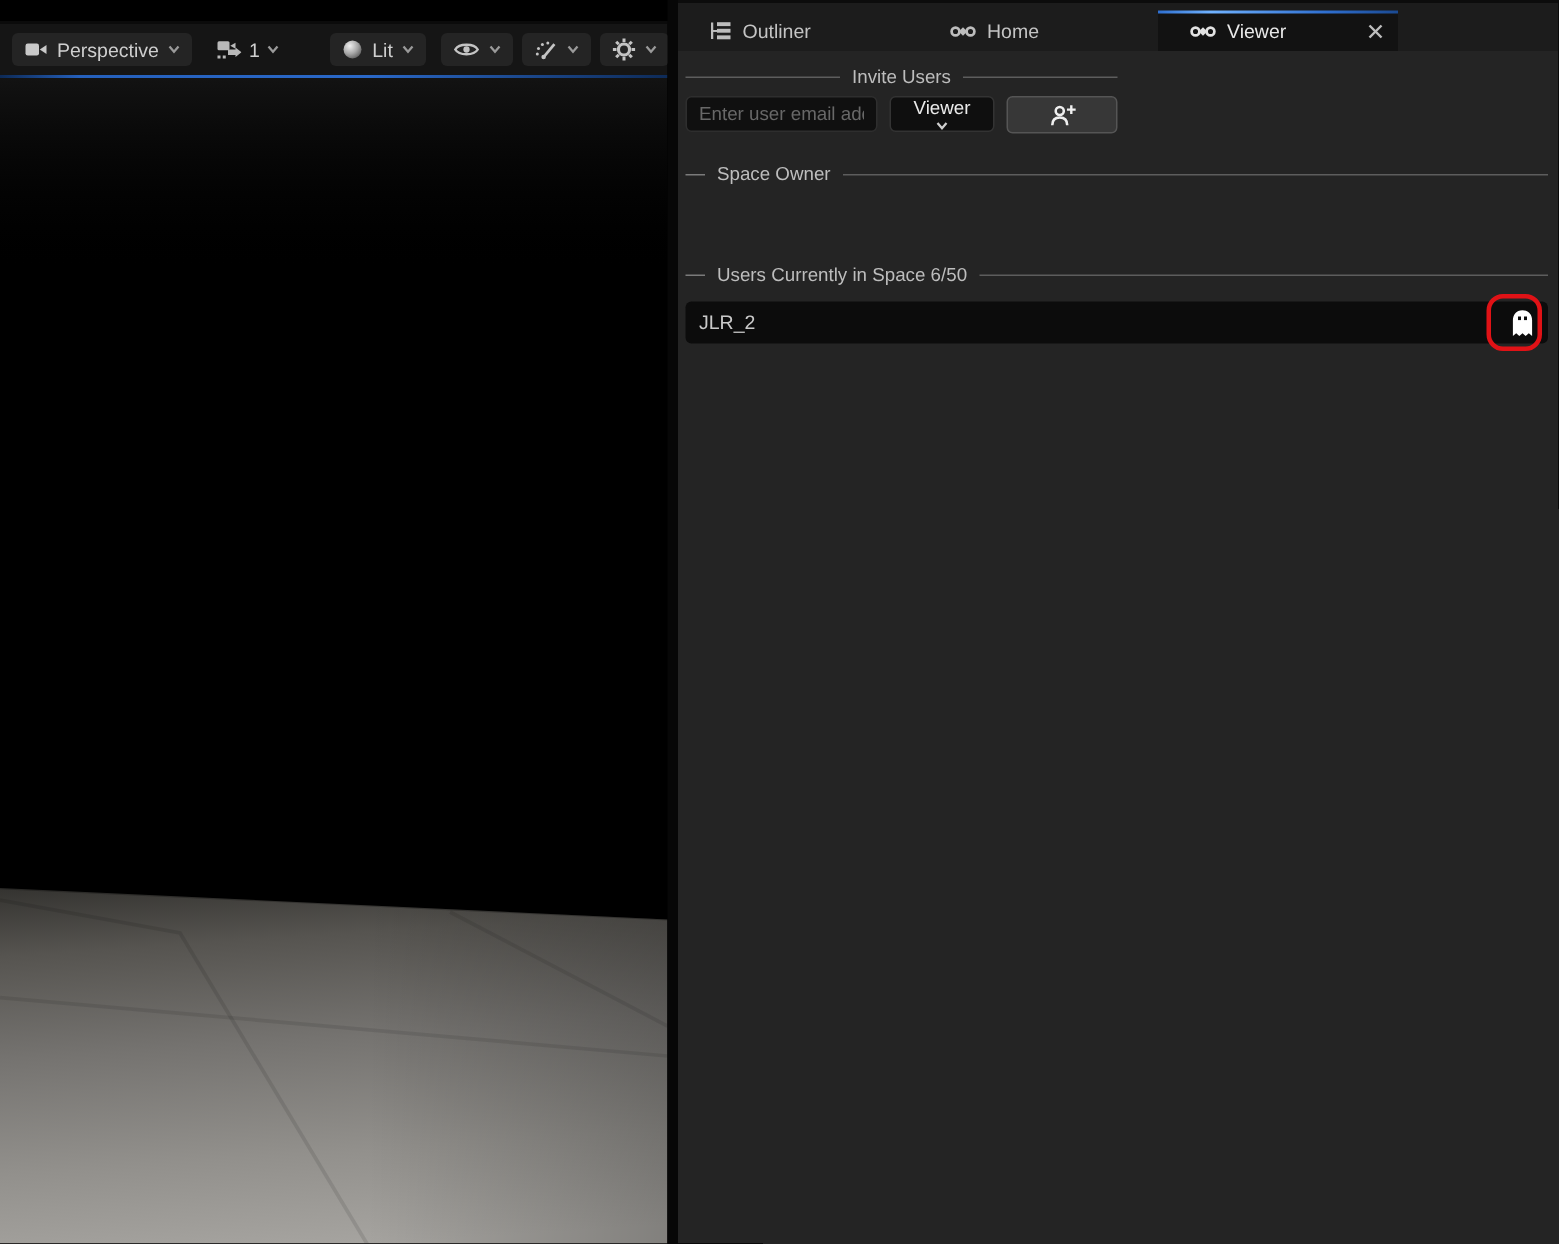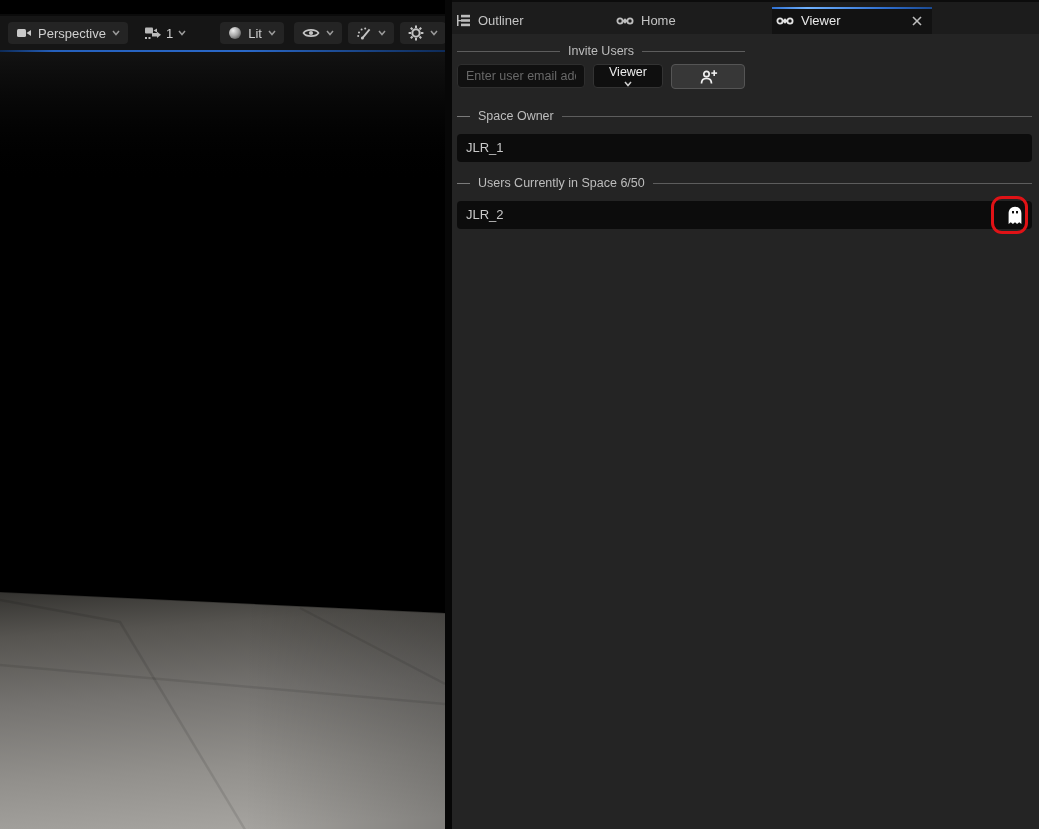--- a/index.html
+++ b/index.html
@@ -19,21 +19,21 @@
   .vp-canvas{position:absolute;left:0;top:38px;width:445px;height:791px;}
 
   
   #divider{position:absolute;left:445px;top:0;width:7px;height:829px;background:#070707;}
 
   
   #panel{position:absolute;left:452px;top:0;width:587px;height:829px;background:#242424;}
   .tabbar{position:absolute;left:0;top:0;width:100%;height:34px;background:#1c1c1c;
     border-top:2px solid #0c0c0c;display:flex;align-items:flex-end;}
   .tab{position:relative;width:160px;height:27px;display:flex;align-items:center;gap:7px;
-    padding:0 10px 0 4px;color:#c4c4c4;font-size:13px;cursor:default;}
+    padding:0 10px 0 21px;color:#c4c4c4;font-size:13px;cursor:default;}
   .tab.active{background:#121212;color:#e9e9e9;}
   .tab.active::before{content:"";position:absolute;left:0;right:0;top:0;height:2px;
     background:linear-gradient(90deg,#2e6fd0,#70b2ff 22%,#2f6fd0 70%,#1b4a92);}
   .tab .close{margin-left:auto;display:flex;align-items:center;}
 
   .sec-head{position:absolute;display:flex;align-items:center;gap:8px;color:#bdbdbd;font-size:12.5px;height:16px;}
   .sec-line{height:1px;background:#5d5d5d;flex:1;}
   .sec-dash{width:13px;height:1px;background:#7a7a7a;flex:none;}
 
   .invite-head{left:5px;top:43px;width:288px;text-align:center;}
@@ -264,23 +264,20 @@
         </svg>
       </div>
     </div>
 
     <div class="sec-head owner-head">
       <div class="sec-dash"></div>
       <span>Space Owner</span>
       <div class="sec-line"></div>
     </div>
 
-    <div class="row row-owner">
-      <span>JLR_1</span>
-    </div>
 
     <div class="sec-head users-head">
       <div class="sec-dash"></div>
       <span>Users Currently in Space 6/50</span>
       <div class="sec-line"></div>
     </div>
 
     <div class="row row-user">
       <span>JLR_2</span>
       <div class="ghost-btn">

